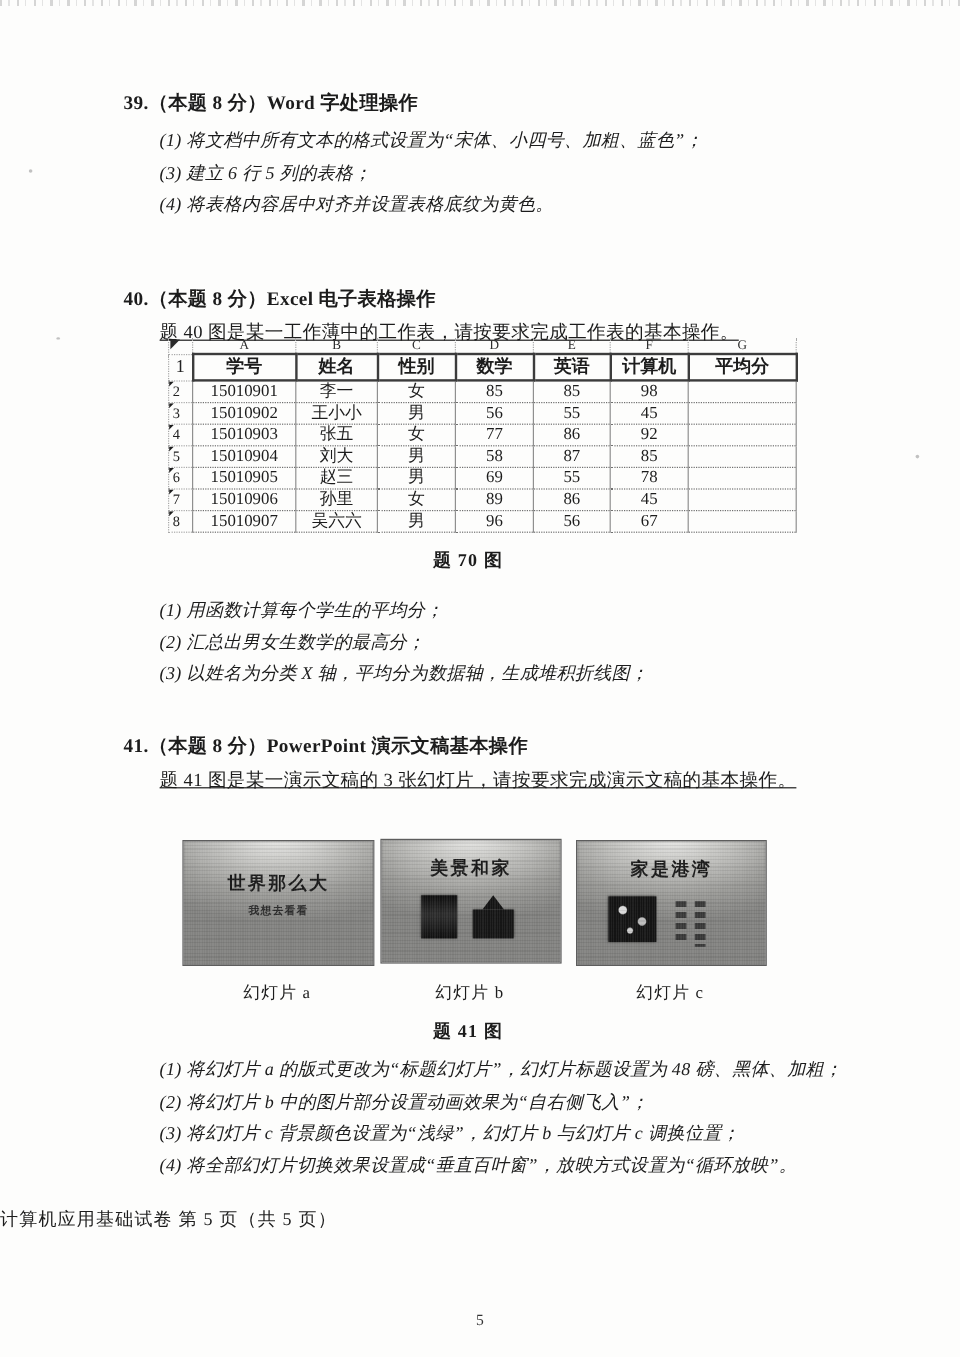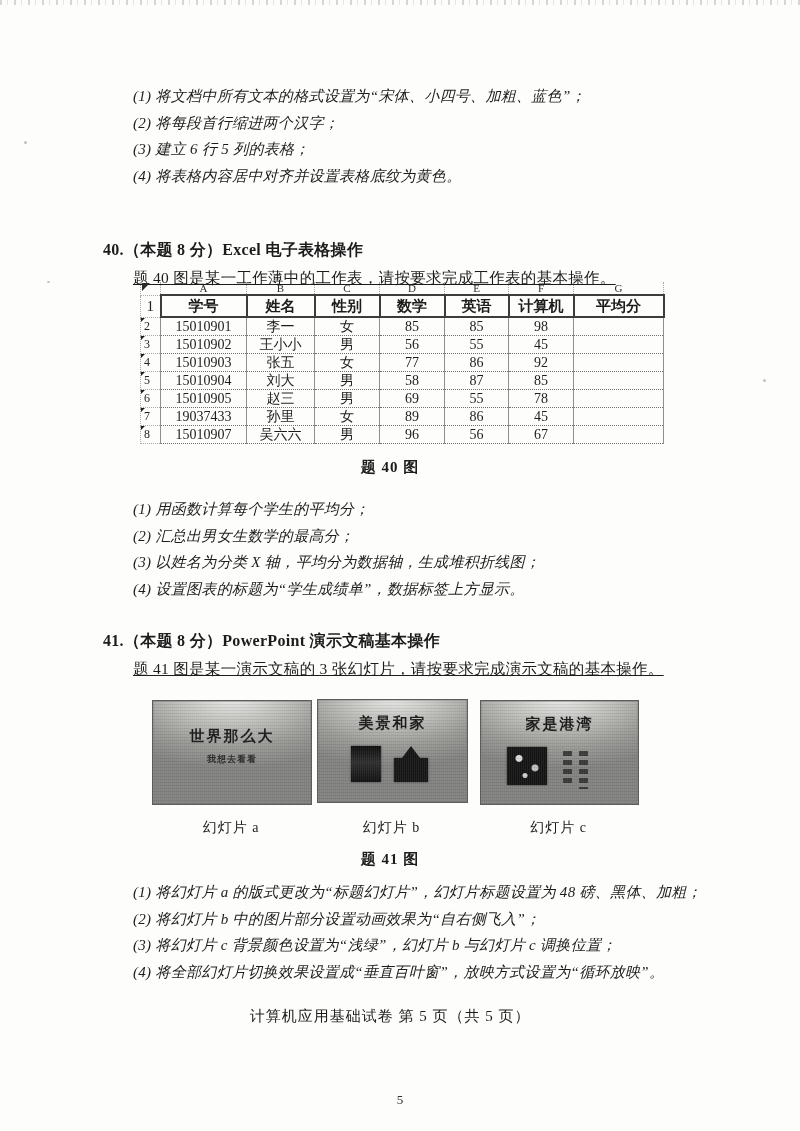--- a/index.html
+++ b/index.html
@@ -94,41 +94,41 @@
       #141414;
   }
   .tiny-text-col {
     position:absolute; width:9px;
     background:repeating-linear-gradient(180deg,#2b2b2b 0 5px,transparent 5px 9px);
     opacity:.85;
   }
   .slide-label { position:absolute; text-align:center; font-size:14px; letter-spacing:1px; }
 
   .page-footer {
-    position:absolute; left:0; right:20px; top:1007px; text-align:center;
+    position:absolute; left:0; right:20px; top:1007px; text-align:left;
     font-size:15px; letter-spacing:1px;
   }
   .page-num {
     position:absolute; left:0; right:0; top:1092px; text-align:center;
     font-size:13px; color:#333;
   }
 </style>
 </head>
 <body>
 
 <div class="page">
   <div class="scan-noise"></div>
   <div class="speck" style="left:47px;top:281px;width:3px;height:2px;"></div>
   <div class="speck" style="left:24px;top:141px;width:3px;height:3px;"></div>
   <div class="speck" style="left:763px;top:379px;width:3px;height:3px;"></div>
 
   <div class="q-block" style="top:76px;">
+    <div class="q-header">39.（本题 8 分）Word 字处理操作</div>
     <div class="q-items">
         <div class="q-item">(1) 将文档中所有文本的格式设置为“宋体、小四号、加粗、蓝色”；</div>
-        <div class="q-item">(2) 将每段首行缩进两个汉字；</div>
         <div class="q-item">(3) 建立 6 行 5 列的表格；</div>
         <div class="q-item">(4) 将表格内容居中对齐并设置表格底纹为黄色。</div>
       </div>
   </div>
 
   <div class="q-block" style="top:215px;margin-top:24px;">
     <div class="q-header">40.（本题 8 分）Excel 电子表格操作</div>
     <div class="q-intro">题 40 图是某一工作薄中的工作表，请按要求完成工作表的基本操作。</div>
   </div>
 
@@ -212,53 +212,52 @@
             <td>15010905</td>
             <td>赵三</td>
             <td>男</td>
             <td>69</td>
             <td>55</td>
             <td>78</td>
             <td></td>
           </tr>
           <tr class="xl-body">
             <td class="xl-rownum has-tri">7</td>
-            <td>19037433</td>
+            <td>15010906</td>
             <td>孙里</td>
             <td>女</td>
             <td>89</td>
             <td>86</td>
             <td>45</td>
             <td></td>
           </tr>
           <tr class="xl-body">
             <td class="xl-rownum has-tri">8</td>
             <td>15010907</td>
             <td>吴六六</td>
             <td>男</td>
             <td>96</td>
             <td>56</td>
             <td>67</td>
             <td></td>
           </tr>
         </tbody>
     </table>
   </div>
-  <div class="fig-caption" style="top:458px;">题 40 图</div>
+  <div class="fig-caption" style="top:458px;">题 70 图</div>
 
   <div class="q-block" style="top:496px;">
     <div class="q-items" style="margin-top:0;">
         <div class="q-item">(1) 用函数计算每个学生的平均分；</div>
         <div class="q-item">(2) 汇总出男女生数学的最高分；</div>
         <div class="q-item">(3) 以姓名为分类 X 轴，平均分为数据轴，生成堆积折线图；</div>
-        <div class="q-item">(4) 设置图表的标题为“学生成绩单”，数据标签上方显示。</div>
       </div>
   </div>
 
-  <div class="q-block" style="top:630px;">
+  <div class="q-block" style="top:612px;">
     <div class="q-header">41.（本题 8 分）PowerPoint 演示文稿基本操作</div>
     <div class="q-intro">题 41 图是某一演示文稿的 3 张幻灯片，请按要求完成演示文稿的基本操作。</div>
   </div>
 
   <div class="slide" style="left:152px;top:700px;width:158px;height:103px;">
     <div class="slide-title" style="top:26px;">世界那么大</div>
     <div class="slide-sub" style="top:52px;">我想去看看</div>
   </div>
   <div class="slide" style="left:317px;top:699px;width:149px;height:102px;">
     <div class="slide-title" style="top:14px;">美景和家</div>

